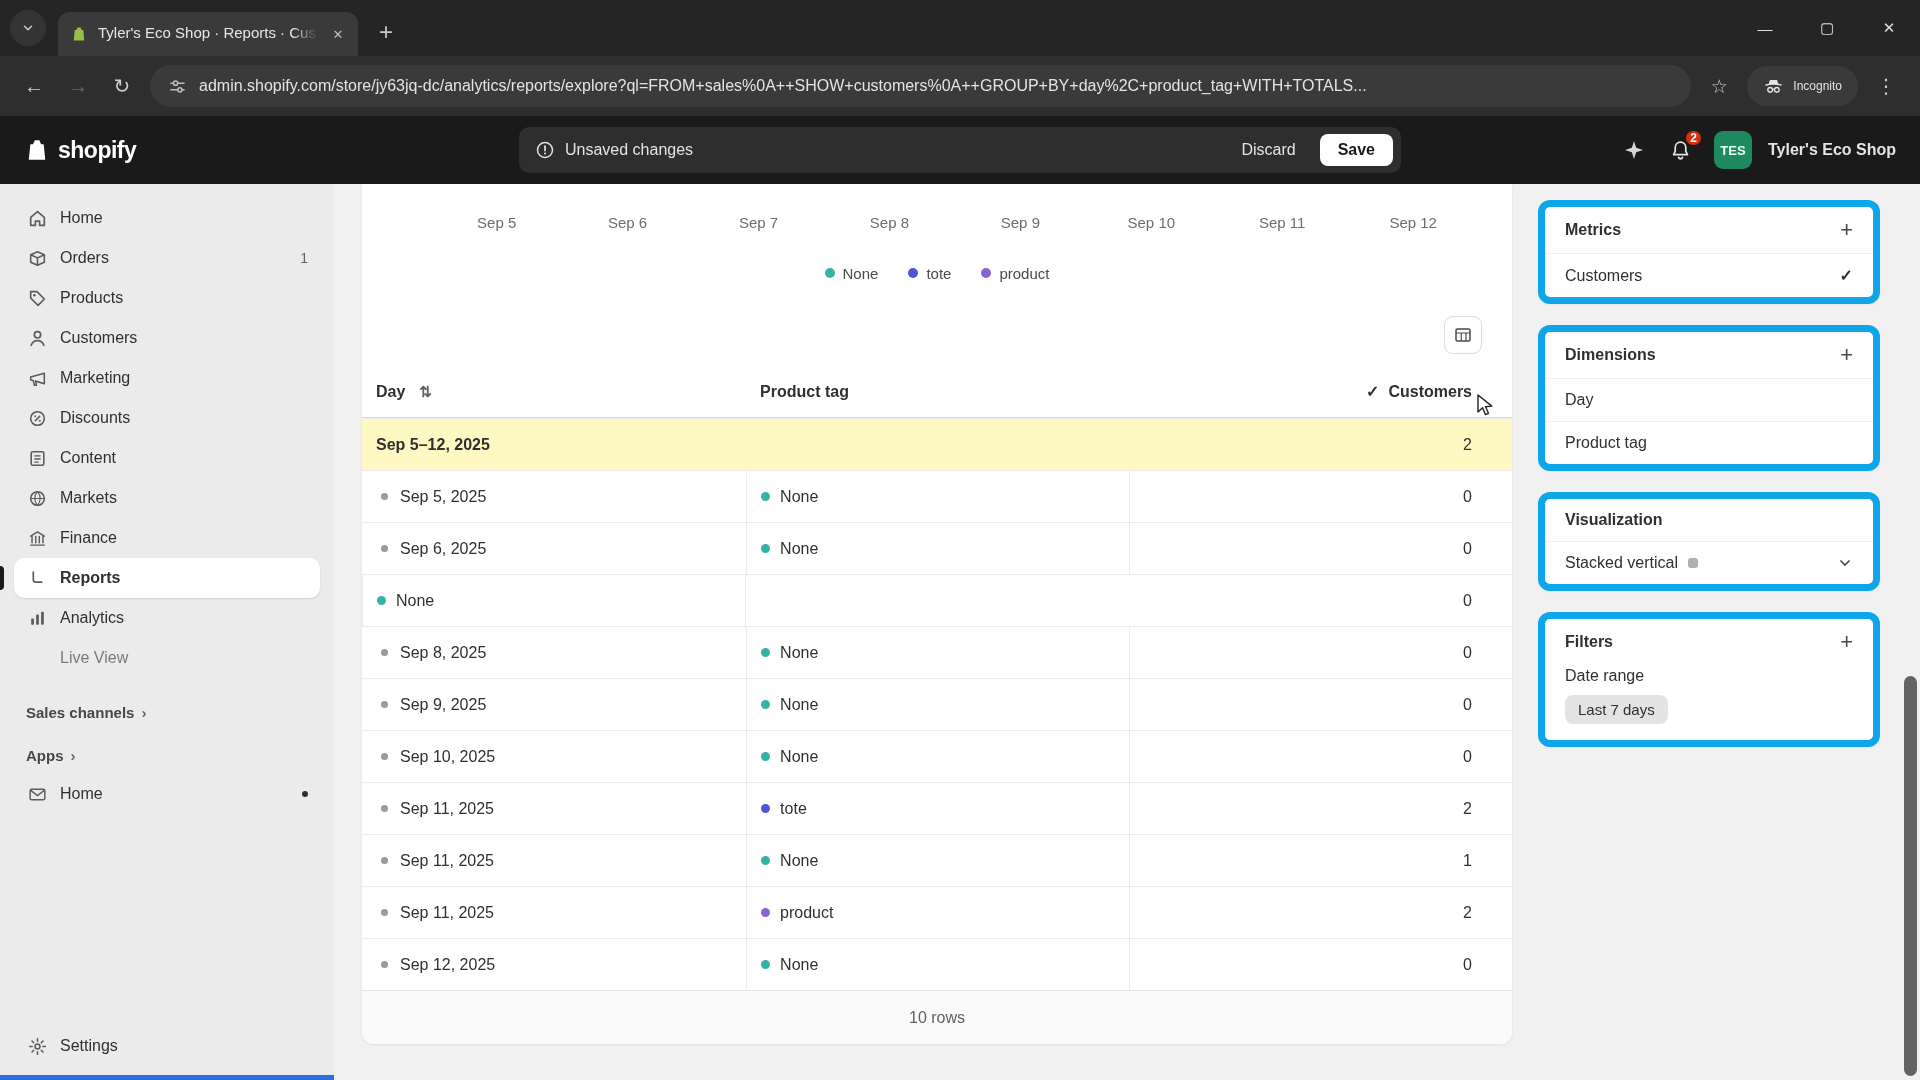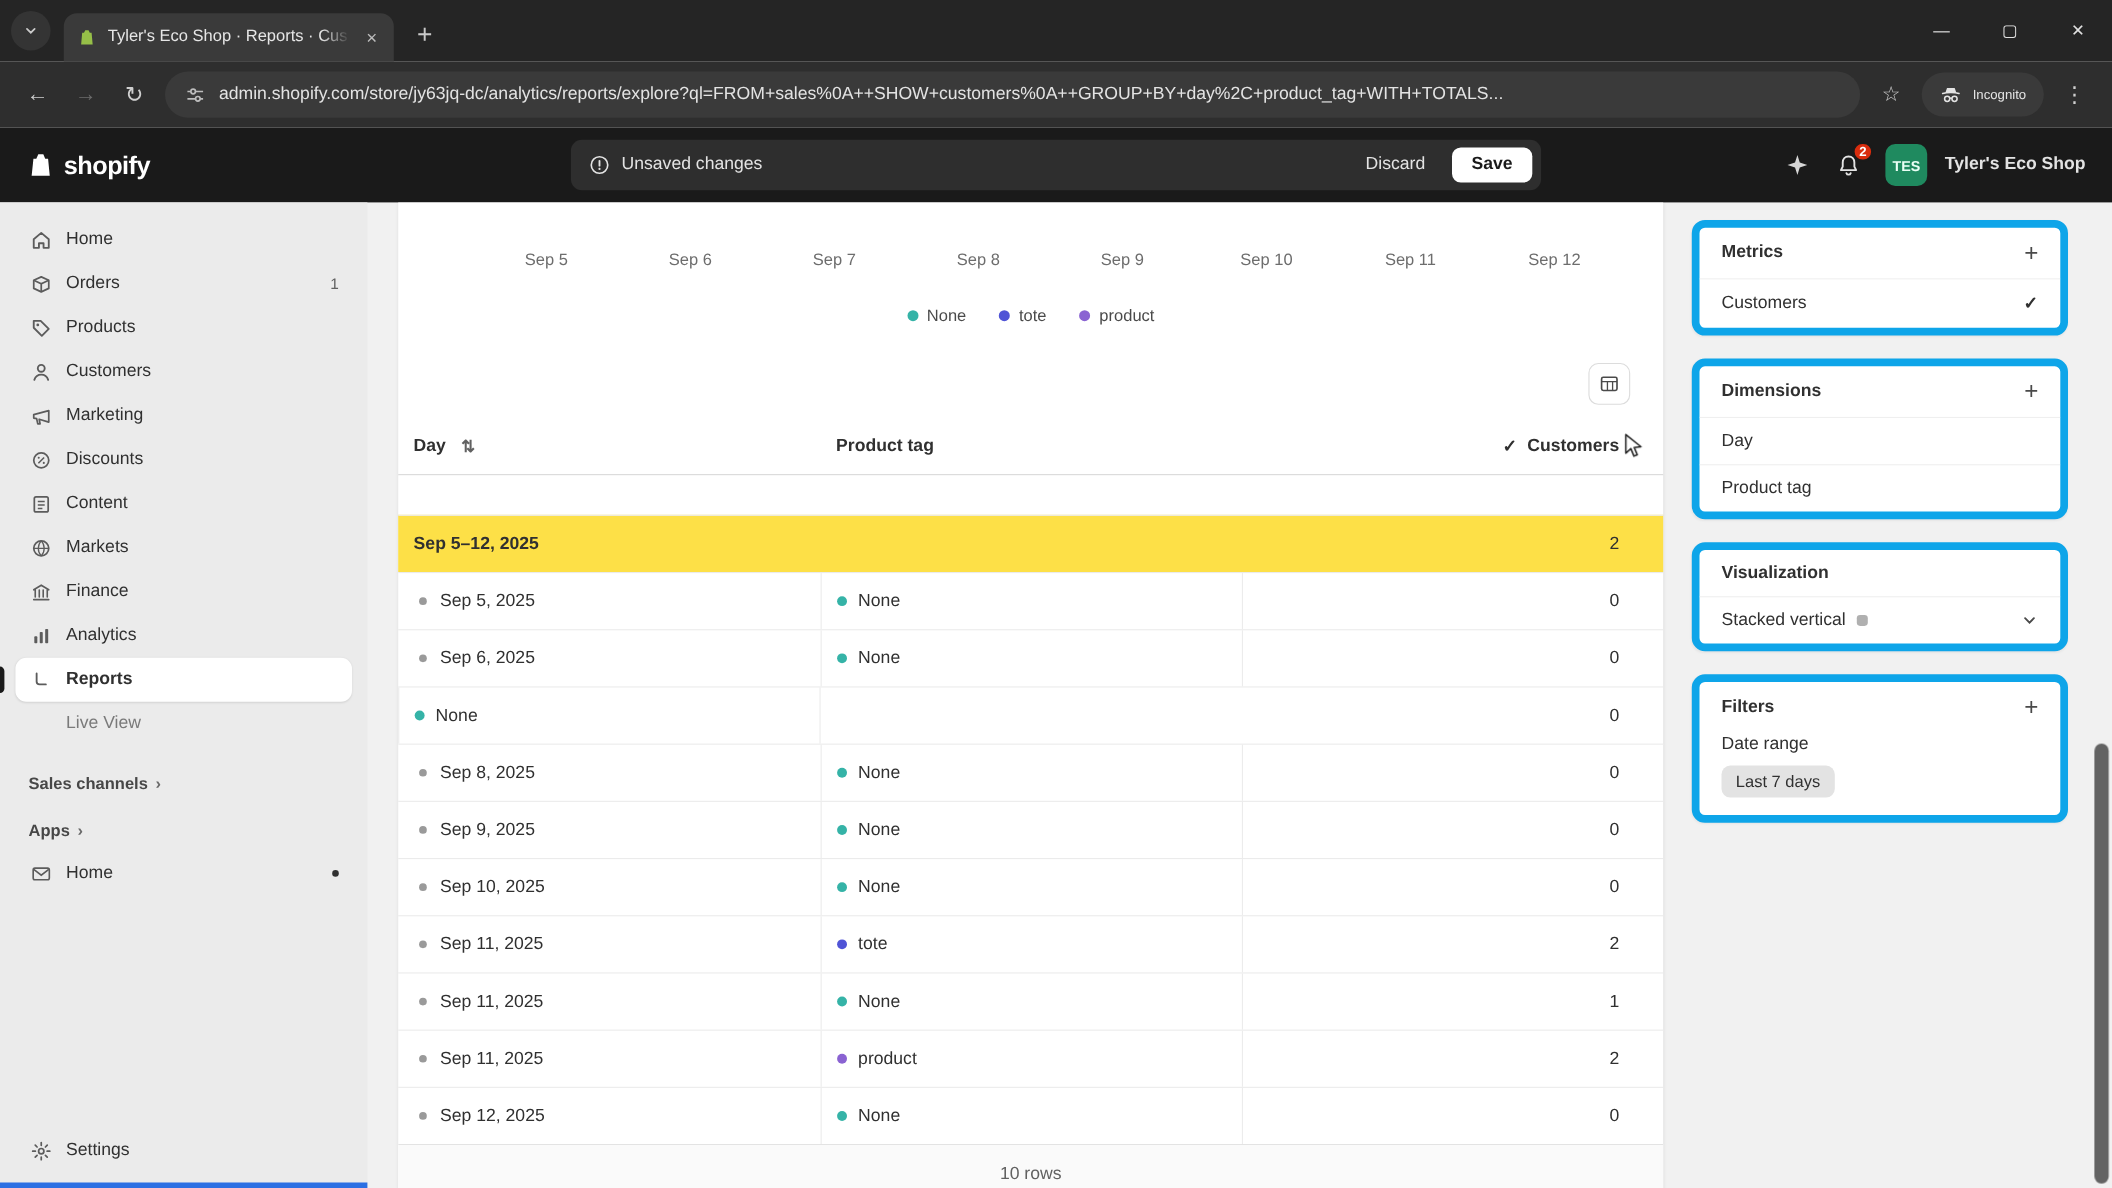--- a/index.html
+++ b/index.html
@@ -71,38 +71,38 @@
   .sb-item.muted{color:#7a7a7a;}
   .sb-section{display:flex;align-items:center;gap:7px;margin:26px 26px 10px;font-size:15px;
     font-weight:600;color:#474747;}
   .sb-caret{font-size:15px;color:#6a6a6a;}
   .email-dot{width:6px;height:6px;border-radius:50%;background:#303030;}
   .settings-row{position:absolute;bottom:14px;left:14px;right:14px;height:40px;display:flex;
     align-items:center;gap:12px;padding:0 12px;font-size:16px;font-weight:500;border-radius:10px;}
 
   
   .card{width:1150px;background:#fff;border-radius:0 0 12px 12px;box-shadow:0 1px 3px rgba(0,0,0,.08);}
-  .xaxis{position:relative;height:20px;margin-top:44px;}
+  .xaxis{position:relative;height:20px;margin-top:30px;}
   .xlabel{position:absolute;transform:translateX(-50%);font-size:15px;color:#6d6d6d;white-space:nowrap;}
   .legend{display:flex;justify-content:center;gap:30px;margin-top:28px;height:22px;align-items:center;}
   .legend-item{display:flex;align-items:center;gap:8px;font-size:15px;color:#4a4a4a;}
   .ldot{width:10px;height:10px;border-radius:50%;}
   .card-toolbar{display:flex;justify-content:flex-end;padding-right:30px;margin-top:32px;height:38px;}
   .tablebtn{width:38px;height:38px;border:1px solid #dcdcdc;border-radius:9px;background:#fff;
     display:flex;align-items:center;justify-content:center;color:#4a4a4a;}
   .rtable{margin-top:12px;}
   .trow{display:flex;height:52px;align-items:stretch;border-top:1px solid #ebebeb;}
   .trow.thead{border-top:none;border-bottom:1px solid #d9d9d9;}
   .tcell{display:flex;align-items:center;font-size:16px;color:#303030;}
   .c-day{width:33.4%;padding-left:14px;gap:12px;}
   .c-tag{width:33.3%;padding-left:14px;gap:10px;border-left:1px solid #ececec;}
   .c-num{flex:1;justify-content:flex-end;padding-right:40px;border-left:1px solid #ececec;}
   .thead .c-tag,.thead .c-num,.total .c-tag,.total .c-num{border-left:none;}
   .thead .tcell{font-weight:600;}
-  .trow.total{background:#fde047;margin-top:36px;}
+  .trow.total{background:#fef9c3;}
   .total-day{font-weight:700;}
   .rowdot{width:7px;height:7px;border-radius:50%;background:#9a9a9a;margin-left:5px;flex:0 0 7px;}
   .tagdot{width:9px;height:9px;border-radius:50%;flex:0 0 9px;}
   .sorticon{color:#616161;font-size:15px;margin-left:2px;}
   .checkmark{font-weight:700;margin-right:9px;}
   .tfooter{height:54px;border-top:1px solid #e3e3e3;background:#fafafa;border-radius:0 0 12px 12px;
     display:flex;align-items:center;justify-content:center;font-size:16px;color:#616161;}
 
   
   .panel{width:342px;margin-left:26px;padding-top:16px;}
@@ -298,37 +298,37 @@
           <span class="sb-label">Markets</span>
         </div>
         <div class="sb-item">
           <span class="sb-icon">
             <svg viewBox="0 0 20 20">
               <path d="M3.5 7.8 10 3.8l6.5 4M4.8 8v6M8.3 8v6M11.7 8v6M15.2 8v6M3.5 16.3h13" fill="none" stroke="currentColor" stroke-width="1.4" stroke-linecap="round" stroke-linejoin="round"></path>
             </svg>
           </span>
           <span class="sb-label">Finance</span>
         </div>
+        <div class="sb-item active">
+          <span class="sb-icon">
+            <svg viewBox="0 0 20 20">
+              <path d="M6 4v7a2.5 2.5 0 0 0 2.5 2.5H14" fill="none" stroke="currentColor" stroke-width="1.6" stroke-linecap="round"></path>
+            </svg>
+          </span>
+          <span class="sb-label">Reports</span>
+        </div>
         <div class="sb-item">
           <span class="sb-icon">
             <svg viewBox="0 0 20 20">
               <rect x="4" y="10" width="2.6" height="6" rx="0.7" fill="currentColor"></rect>
               <rect x="8.7" y="6.2" width="2.6" height="9.8" rx="0.7" fill="currentColor"></rect>
               <rect x="13.4" y="3.6" width="2.6" height="12.4" rx="0.7" fill="currentColor"></rect>
             </svg>
           </span>
           <span class="sb-label">Analytics</span>
-        </div>
-        <div class="sb-item active">
-          <span class="sb-icon">
-            <svg viewBox="0 0 20 20">
-              <path d="M6 4v7a2.5 2.5 0 0 0 2.5 2.5H14" fill="none" stroke="currentColor" stroke-width="1.6" stroke-linecap="round"></path>
-            </svg>
-          </span>
-          <span class="sb-label">Reports</span>
         </div>
         <div class="sb-item muted">
           <span class="sb-icon"></span>
           <span class="sb-label">Live View</span>
         </div>
         <div class="sb-section">
           <span>Sales channels</span>
           <span class="sb-caret">›</span>
         </div>
         <div class="sb-section">

